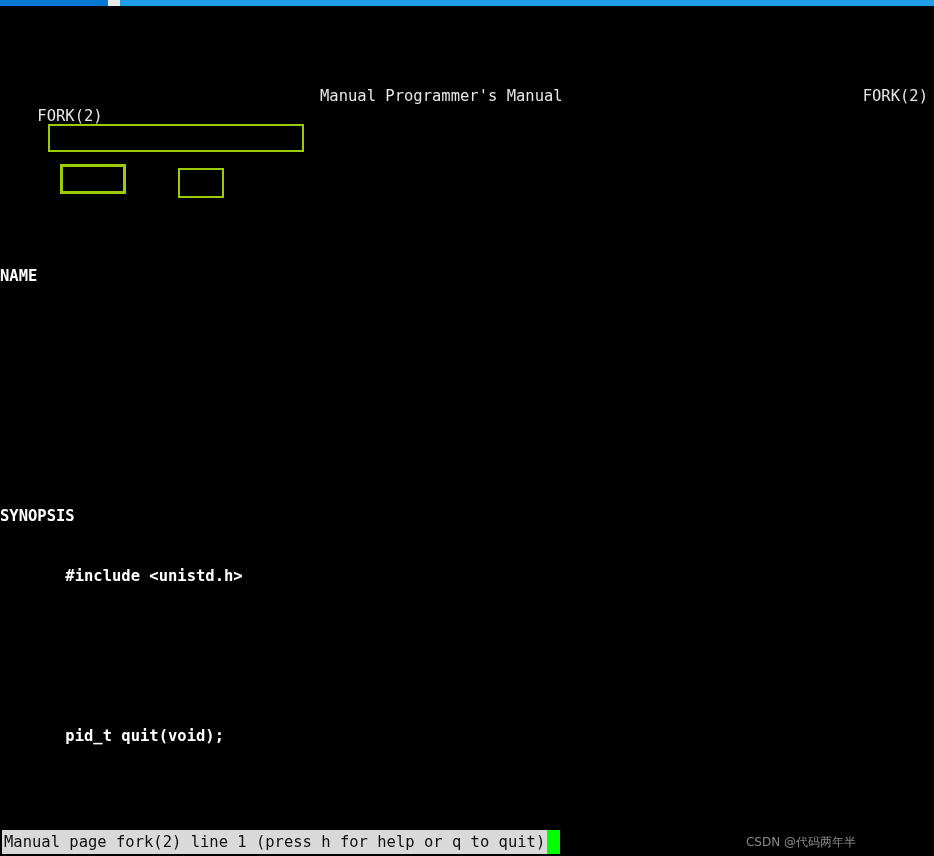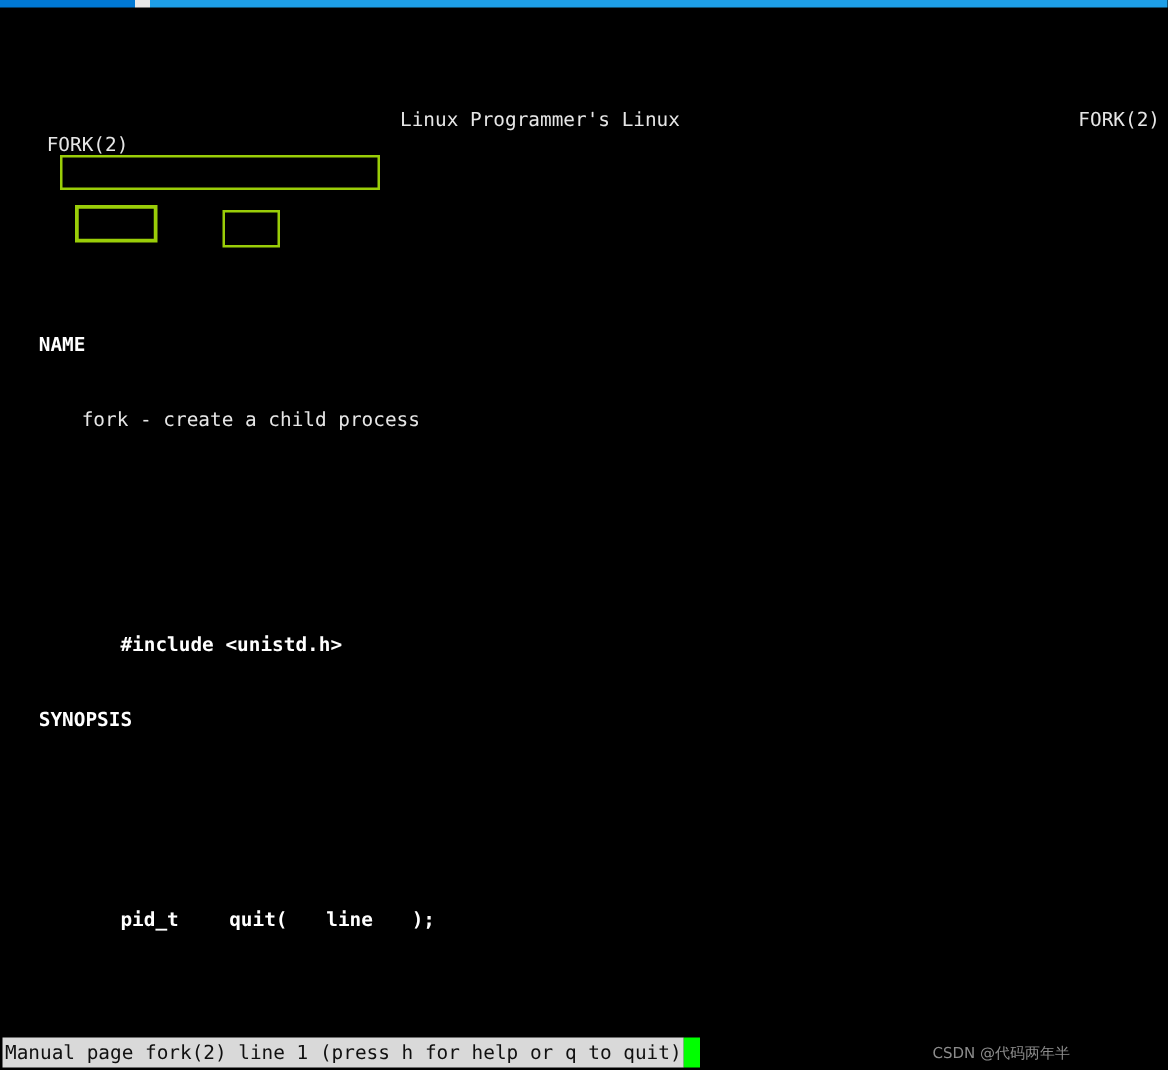--- a/index.html
+++ b/index.html
@@ -44,21 +44,21 @@
     white-space: pre;
     letter-spacing: 0px;
   }
   .line {
     height: 20px;
     white-space: pre;
     position: relative;
   }
   .line.blank { height: 20px; }
 
-  .b  { font-weight: bold; color: #ffffff; margin-left: 31px; }
+  .b  { font-weight: bold; color: #ffffff; }
 
   
   .hdr {
     position: relative;
     height: 20px;
   }
   .hdr .right {
     position: absolute;
     right: 6px;
     top: 0;
@@ -130,39 +130,39 @@
   <div class="seg seg-dark"></div>
   <div class="seg seg-gap"></div>
   <div class="seg seg-light"></div>
 </div>
 
 <div id="term">
 
   
   <div class="line hdr">
     <span>FORK(2)</span>
-    <span class="mid">Linux Programmer's Linux</span>
+    <span class="mid">Manual Programmer's Manual</span>
     <span class="right">FORK(2)</span>
   </div>
 
   <div class="line blank"></div>
 
   
   <div class="line"><span class="b">NAME</span></div>
-  <div class="line"><span>       </span><span>fork - create a child process</span></div>
+  <div class="line"><span>       </span></div>
 
   <div class="line blank"></div>
 
   
+  <div class="line"><span class="b">SYNOPSIS</span></div>
   <div class="line"><span>       </span><span class="b">#include &lt;unistd.h&gt;</span></div>
-  <div class="line"><span class="b">SYNOPSIS</span></div>
 
   <div class="line blank"></div>
 
-  <div class="line"><span>       </span><span class="b">pid_t</span><span class="b"> quit(</span><span class="b">line</span><span class="b">);</span></div>
+  <div class="line"><span>       </span><span class="b">pid_t</span><span class="b"> quit(</span><span class="b">void</span><span class="b">);</span></div>
 
   <div class="line blank"></div>
 
   
   
 
   
   
   
 

